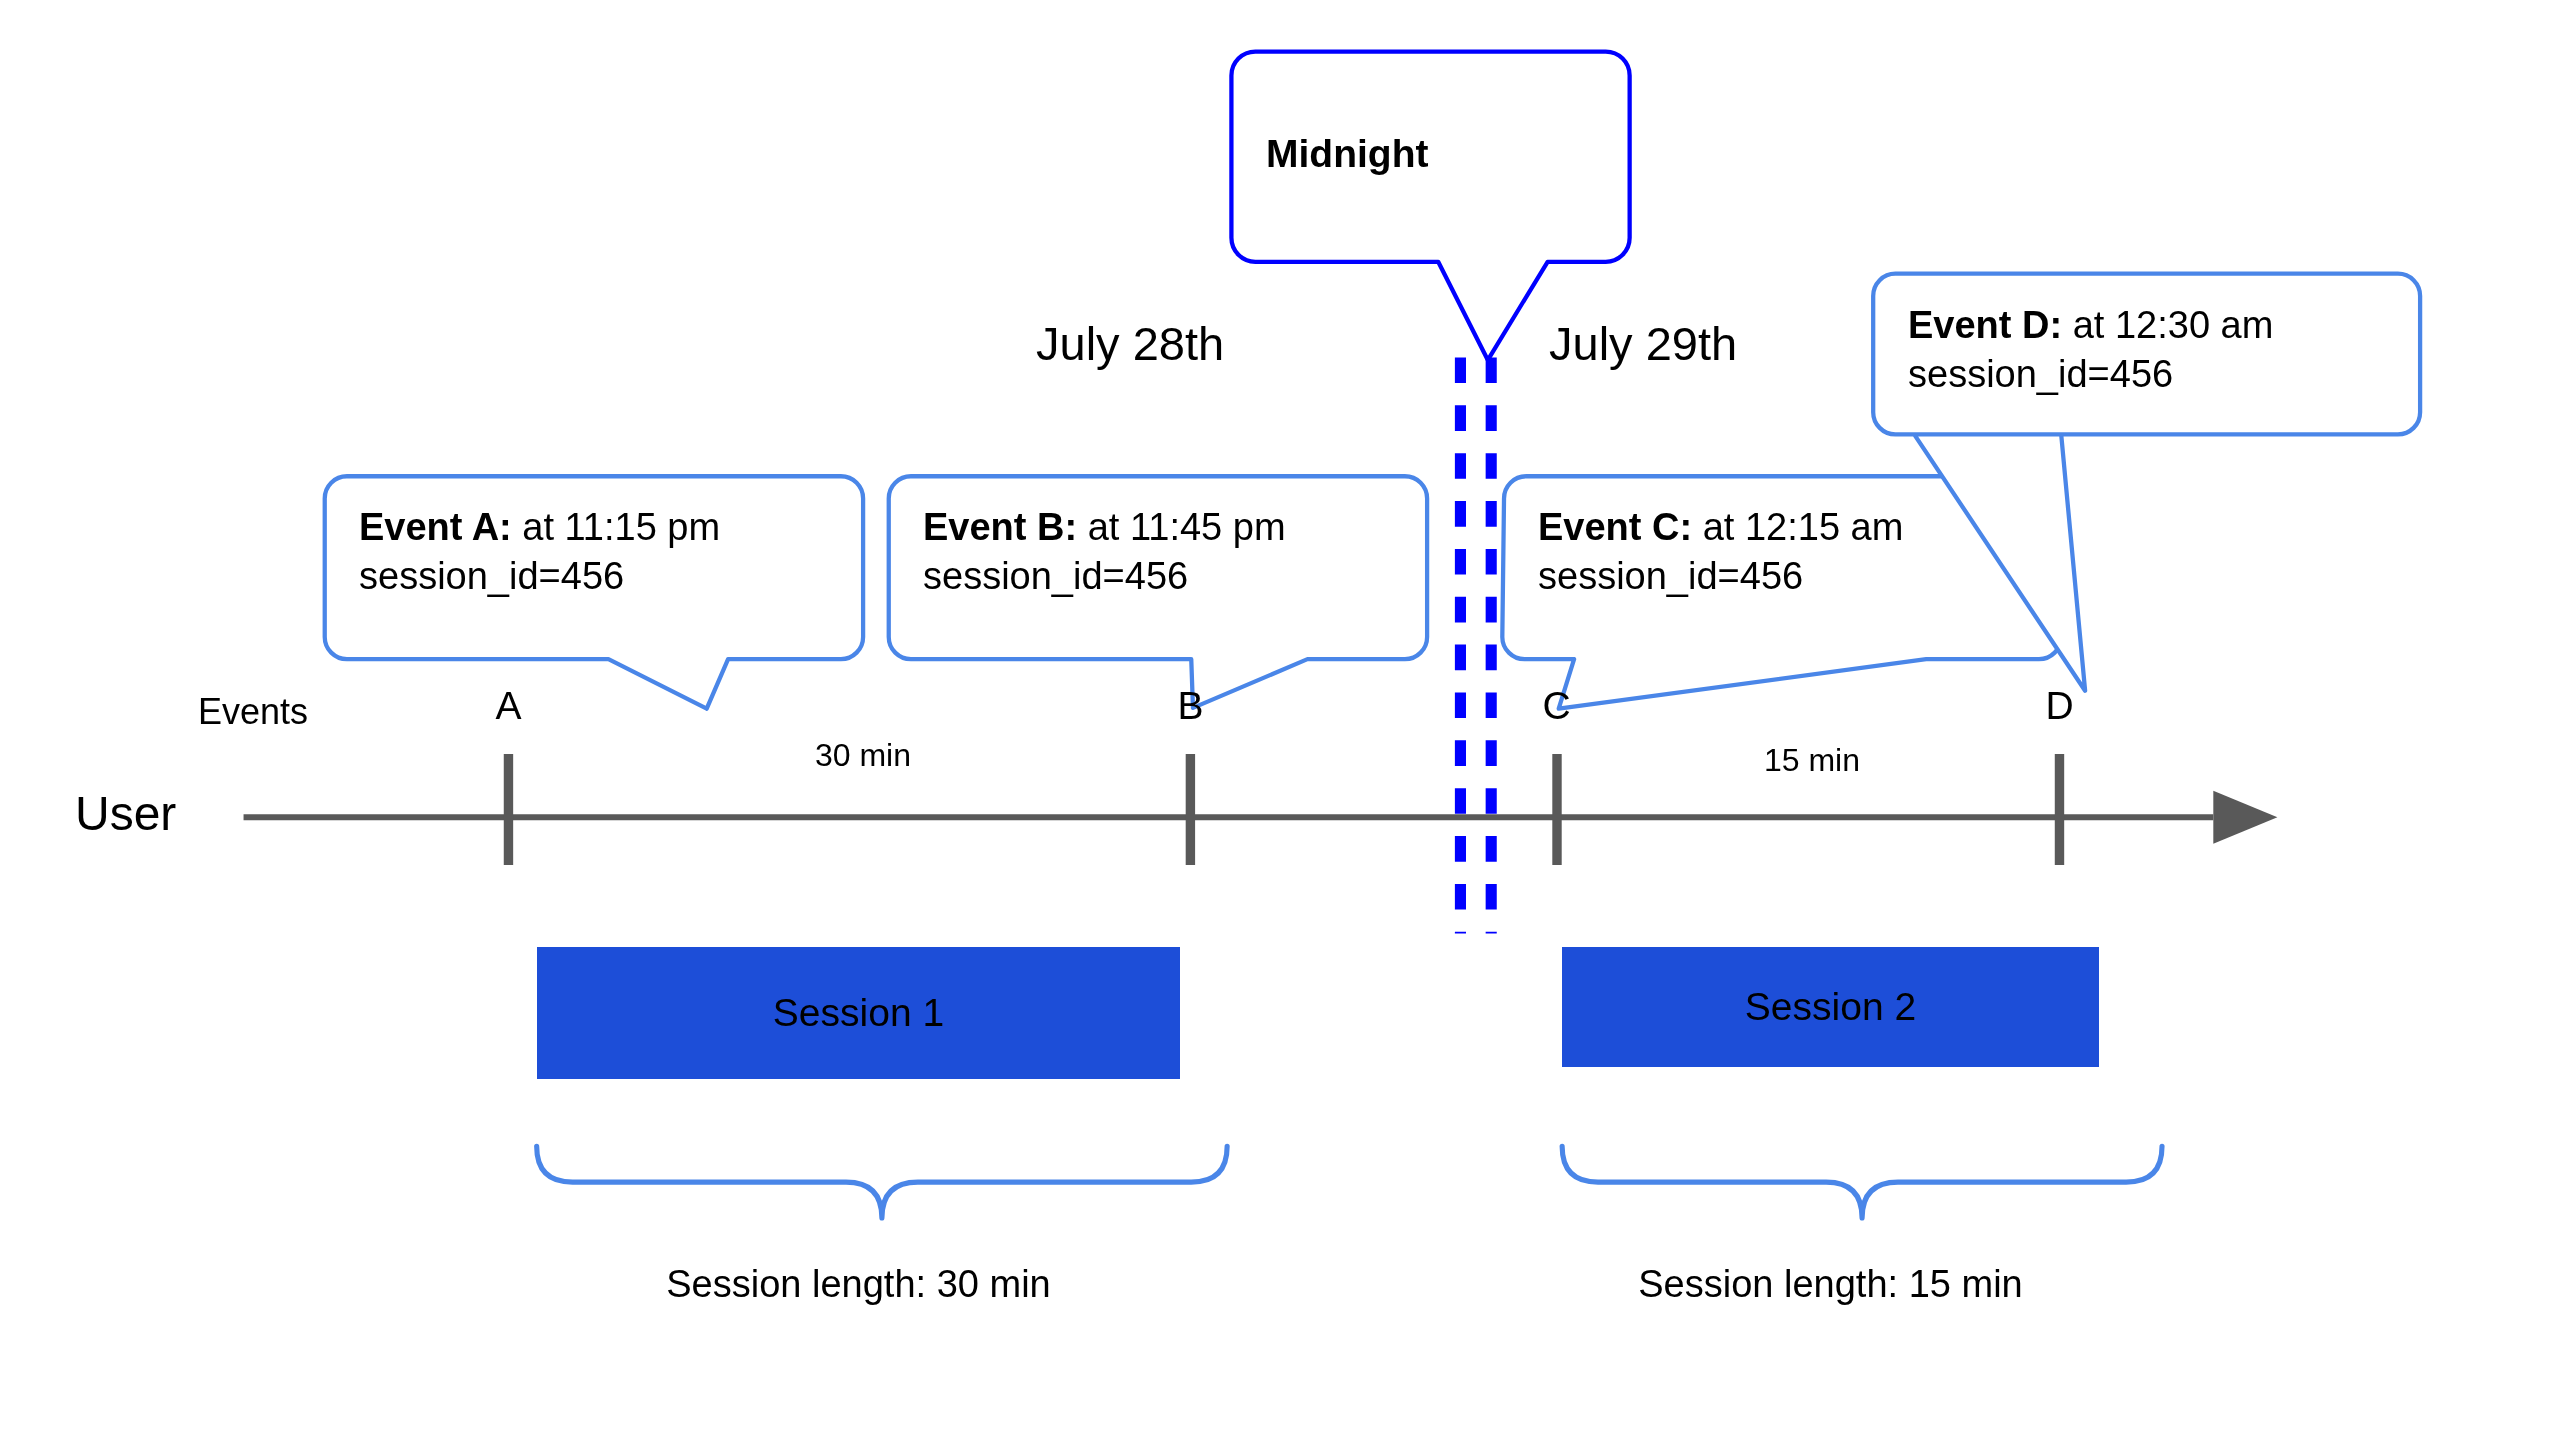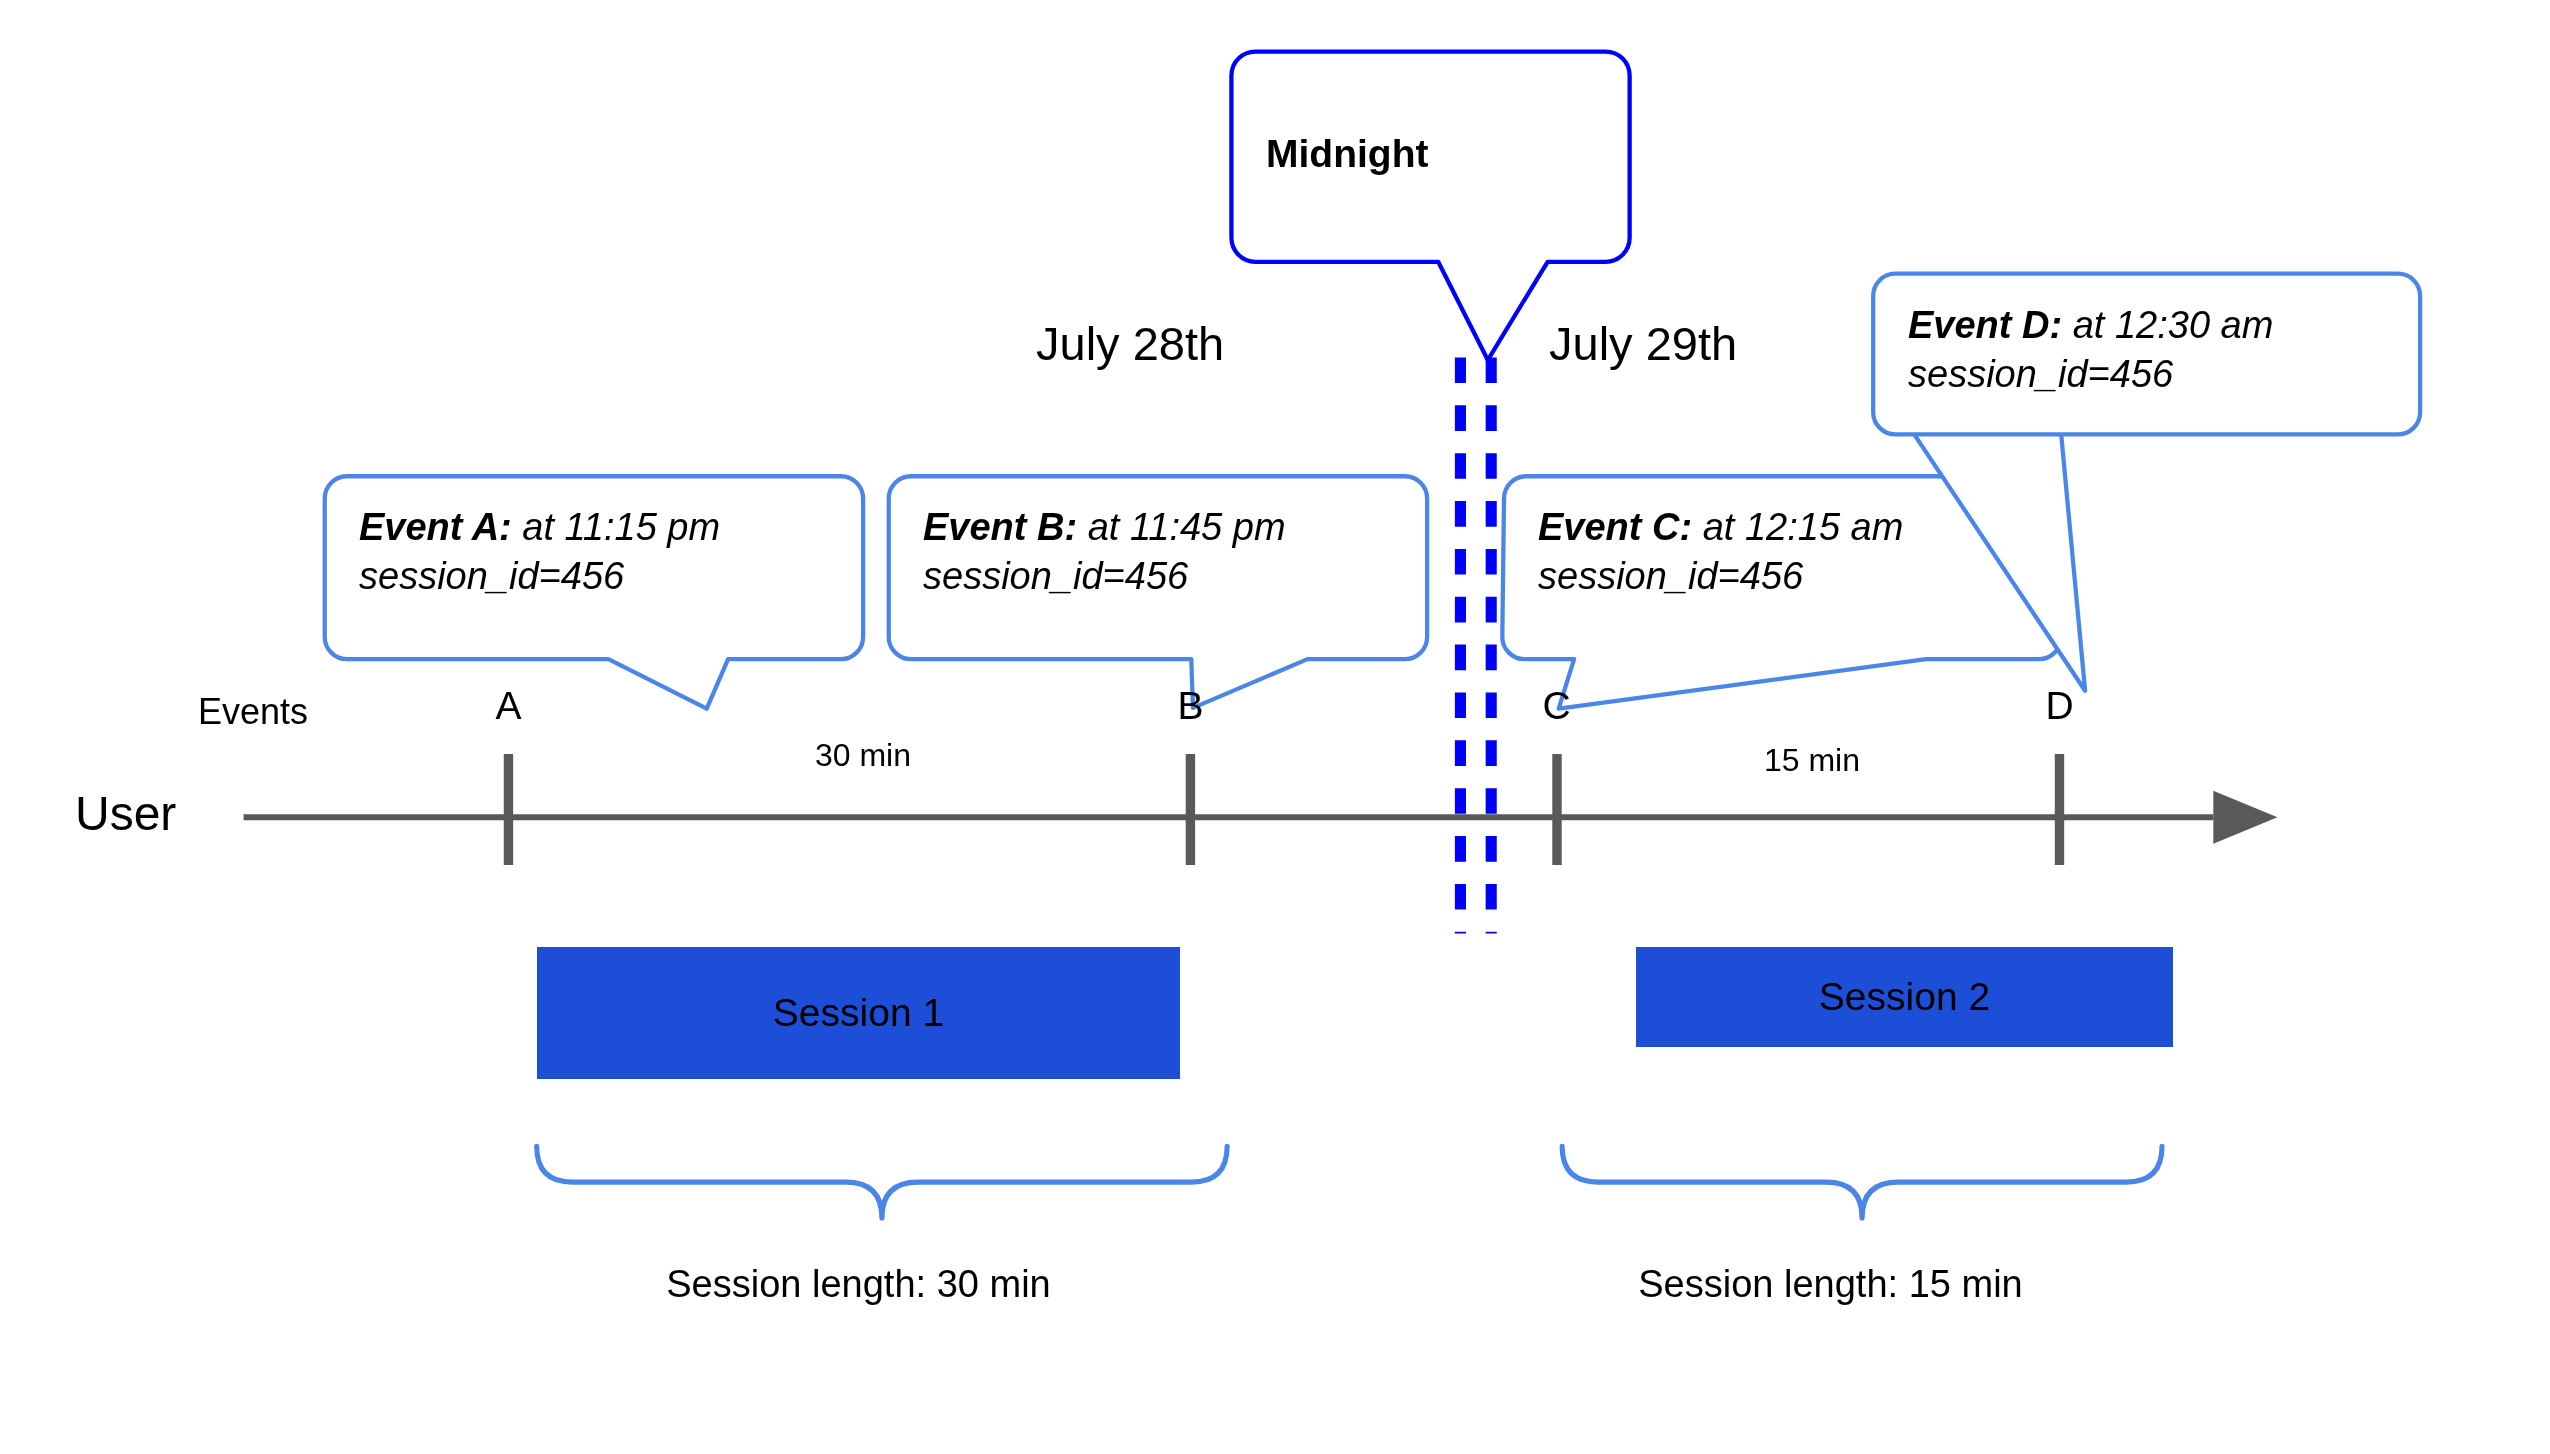--- a/index.html
+++ b/index.html
@@ -26,21 +26,20 @@
     height: 1455px;
     pointer-events: none;
   }
   
   .callout-text {
     position: absolute;
     font-size: 38px;
     color: #000000;
     line-height: 1.30;
     white-space: nowrap;
-    font-style: italic;
   }
   .callout-text .lead {
     font-weight: bold;
   }
   
   .midnight-label {
     position: absolute;
     font-size: 39px;
     font-weight: bold;
     color: #000000;
@@ -260,19 +259,19 @@
 
   <div class="marker-letter" style="left:466px; width:85px; top:684px;">A</div>
   <div class="marker-letter" style="left:1148px; width:85px; top:684px;">B</div>
   <div class="marker-letter" style="left:1514px; width:85px; top:684px;">C</div>
   <div class="marker-letter" style="left:2017px; width:85px; top:684px;">D</div>
 
   <div class="gap-label" style="left:735px; width:256px; top:737px;">30 min</div>
   <div class="gap-label" style="left:1684px; width:256px; top:742px;">15 min</div>
 
   <div class="session-box" style="left:537px; top:947px; width:643px; height:132px;">Session 1</div>
-  <div class="session-box" style="left:1636px; top:947px; width:537px; height:100px;">Session 2</div>
+  <div class="session-box" style="left:1562px; top:947px; width:537px; height:120px;">Session 2</div>
 
   <div class="session-length" style="left:537px; width:643px; top:1263px;">Session length: 30 min</div>
   <div class="session-length" style="left:1562px; width:537px; top:1263px;">Session length: 15 min</div>
 
 </div>
 
 
 </body></html>

